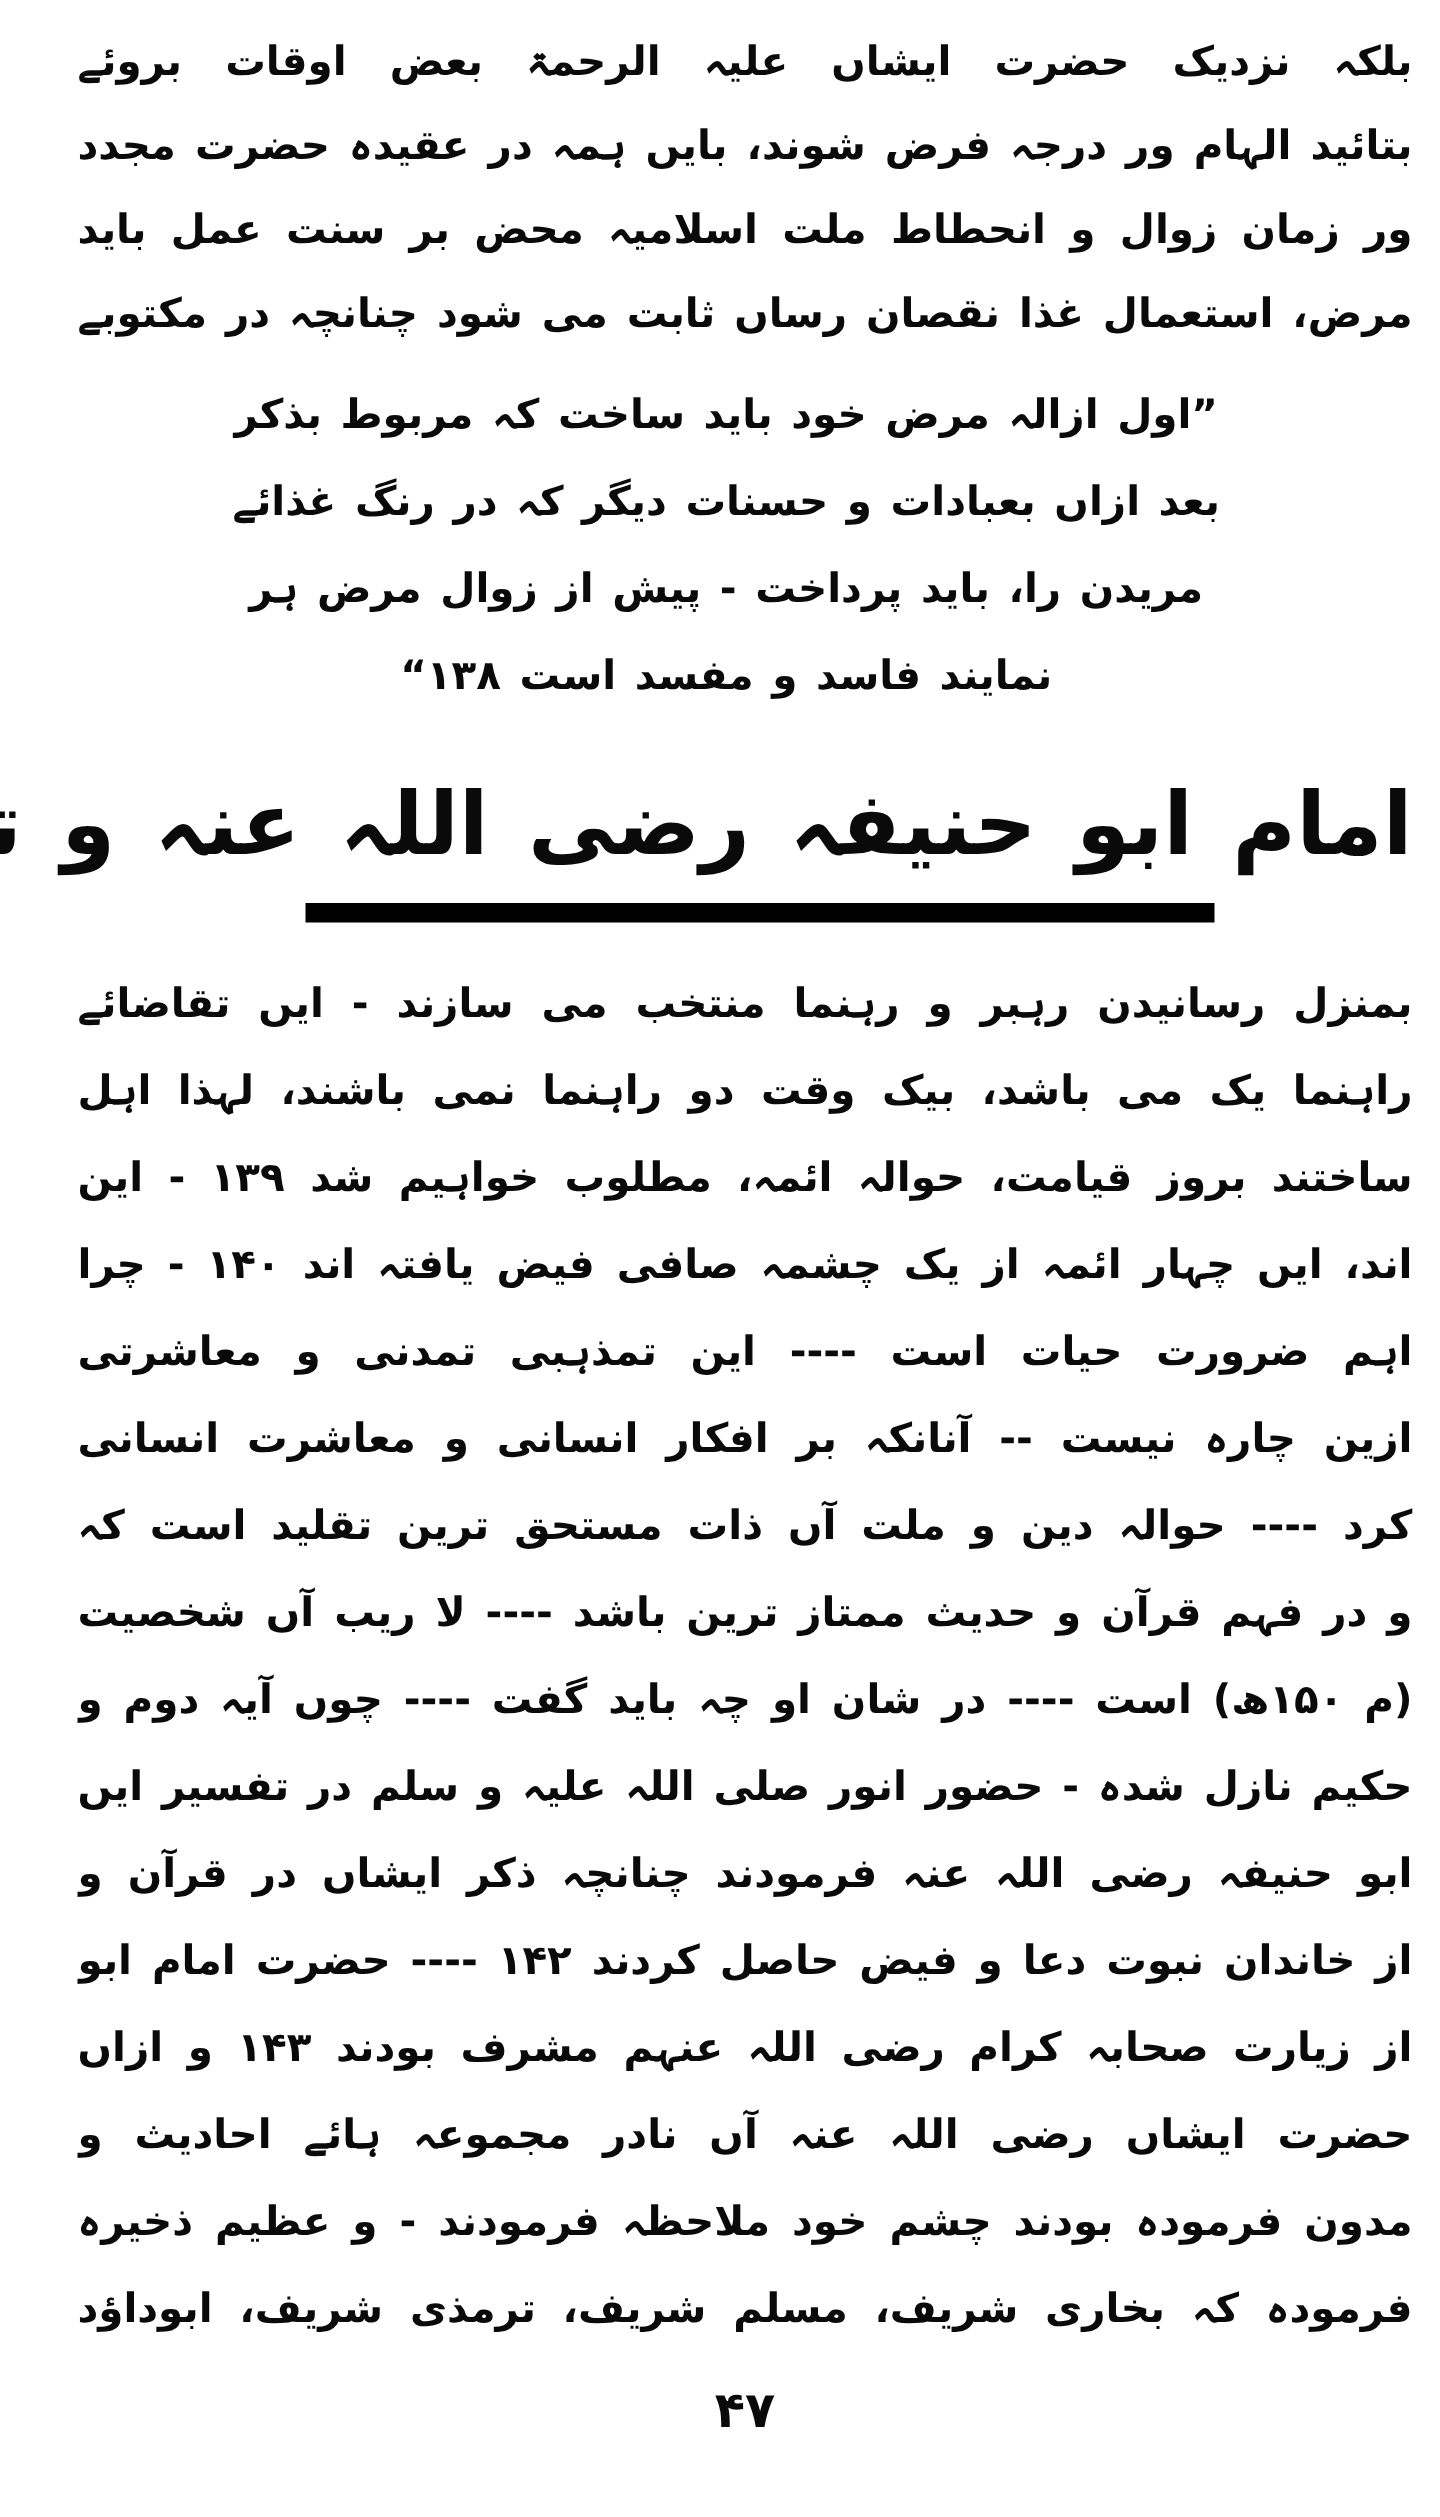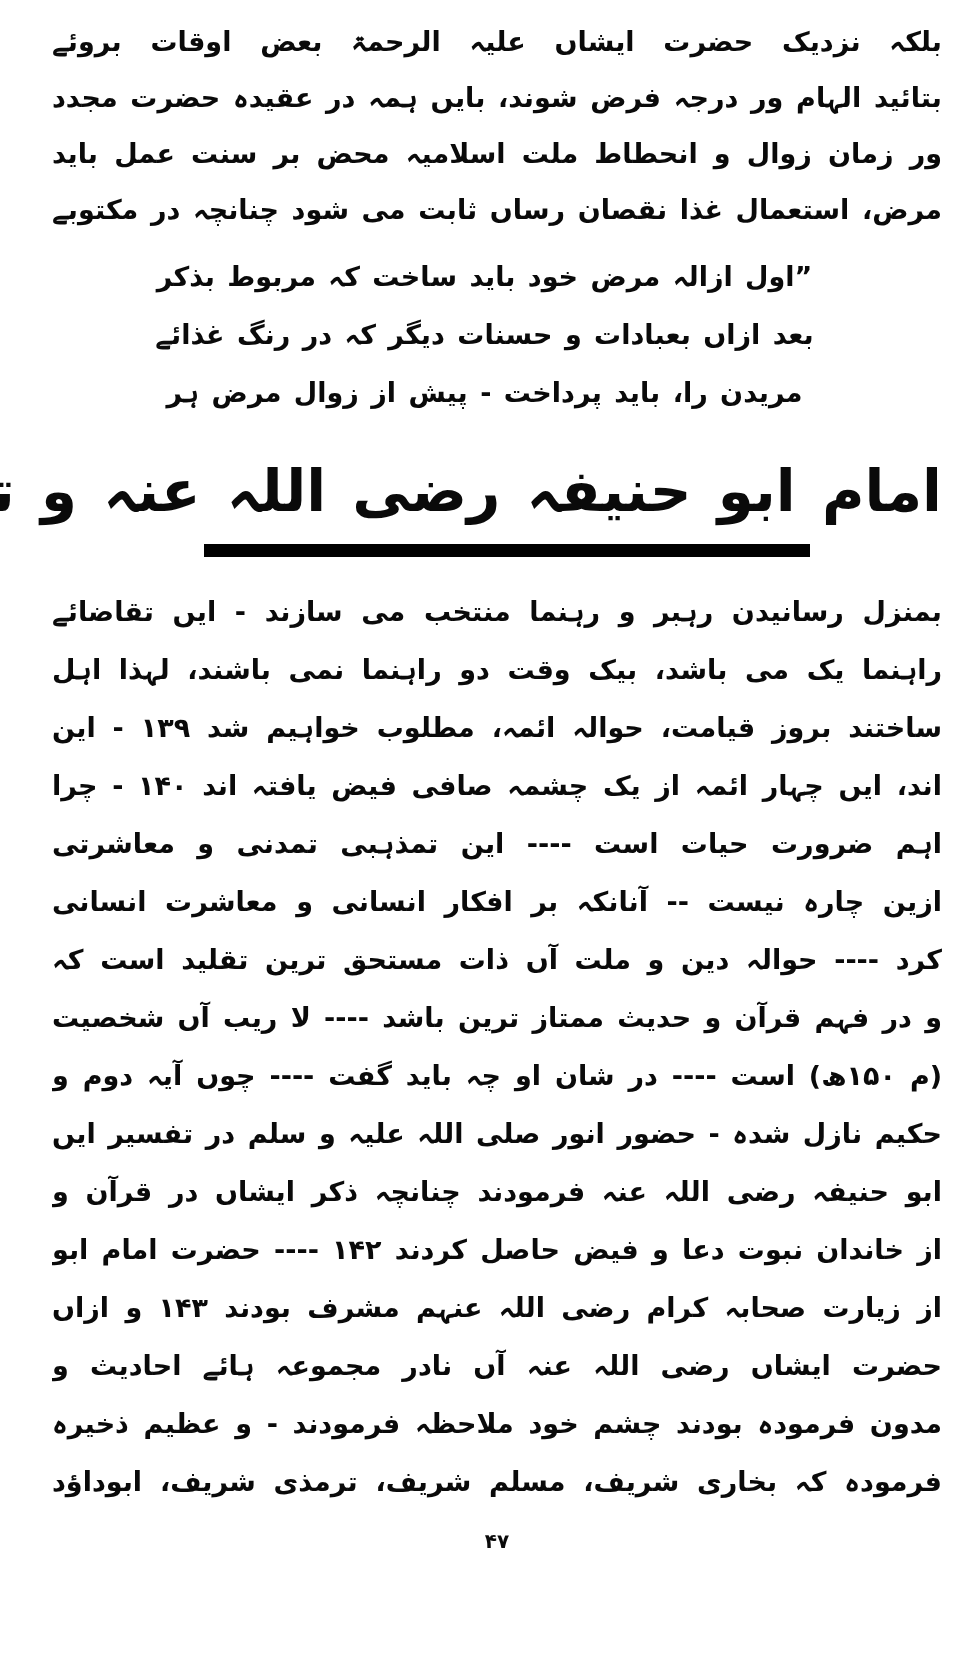--- a/index.html
+++ b/index.html
@@ -71,21 +71,21 @@
   .body-para {
     margin-top: 26px;
   }
   .body-para .line {
     line-height: 58px;
     height: 58px;
   }
   .page-number {
     margin-top: 18px;
     text-align: center;
-    font-size: 20px;
+    font-size: 33px;
     font-weight: bold;
     letter-spacing: 14px;
   }
 </style>
 </head>
 <body>
 
 <div class="page">
   <div class="text-column">
 
@@ -93,20 +93,21 @@
         <div class="line">بلکہ نزدیک حضرت ایشاں علیہ الرحمۃ بعض اوقات بروئے بزرگواران ایں بدعات حسنہ</div>
         <div class="line">بتائید الہام ور درجہ فرض شوند، بایں ہمہ در عقیدہ حضرت مجدد الف ثانی علیہ الرحمۃ</div>
         <div class="line">ور زمان زوال و انحطاط ملت اسلامیہ محض بر سنت عمل باید کرد - کہ بدون دور کردن ازالہ</div>
         <div class="line">مرض، استعمال غذا نقصان رساں ثابت می شود چنانچہ در مکتوبے فرمودند : -</div>
       </div>
 
     <div class="quote-block">
         <div class="line">”اول ازالہ مرض خود باید ساخت کہ مربوط بذکر نفی و اثبات است</div>
         <div class="line">بعد ازاں بعبادات و حسنات دیگر کہ در رنگ غذائے صالح اند</div>
         <div class="line">مریدن را، باید پرداخت - پیش از زوال مرض ہر غذا کہ تناول</div>
+        <div class="line">نمایند فاسد و مفسد است ۱۳۸“</div>
       </div>
 
     <div class="heading-wrap">
       <span class="section-heading">امام ابو حنیفہ رضی اللہ عنہ و تقلید</span>
       <div class="heading-underline"></div>
     </div>
 
     <div class="para body-para">
         <div class="line">بمنزل رسانیدن رہبر و رہنما منتخب می سازند - ایں تقاضائے حکمت و دانائی است،</div>
         <div class="line">راہنما یک می باشد، بیک وقت دو راہنما نمی باشند، لہذا اہل اسلام ائمہ را راہنمائے شان</div>

